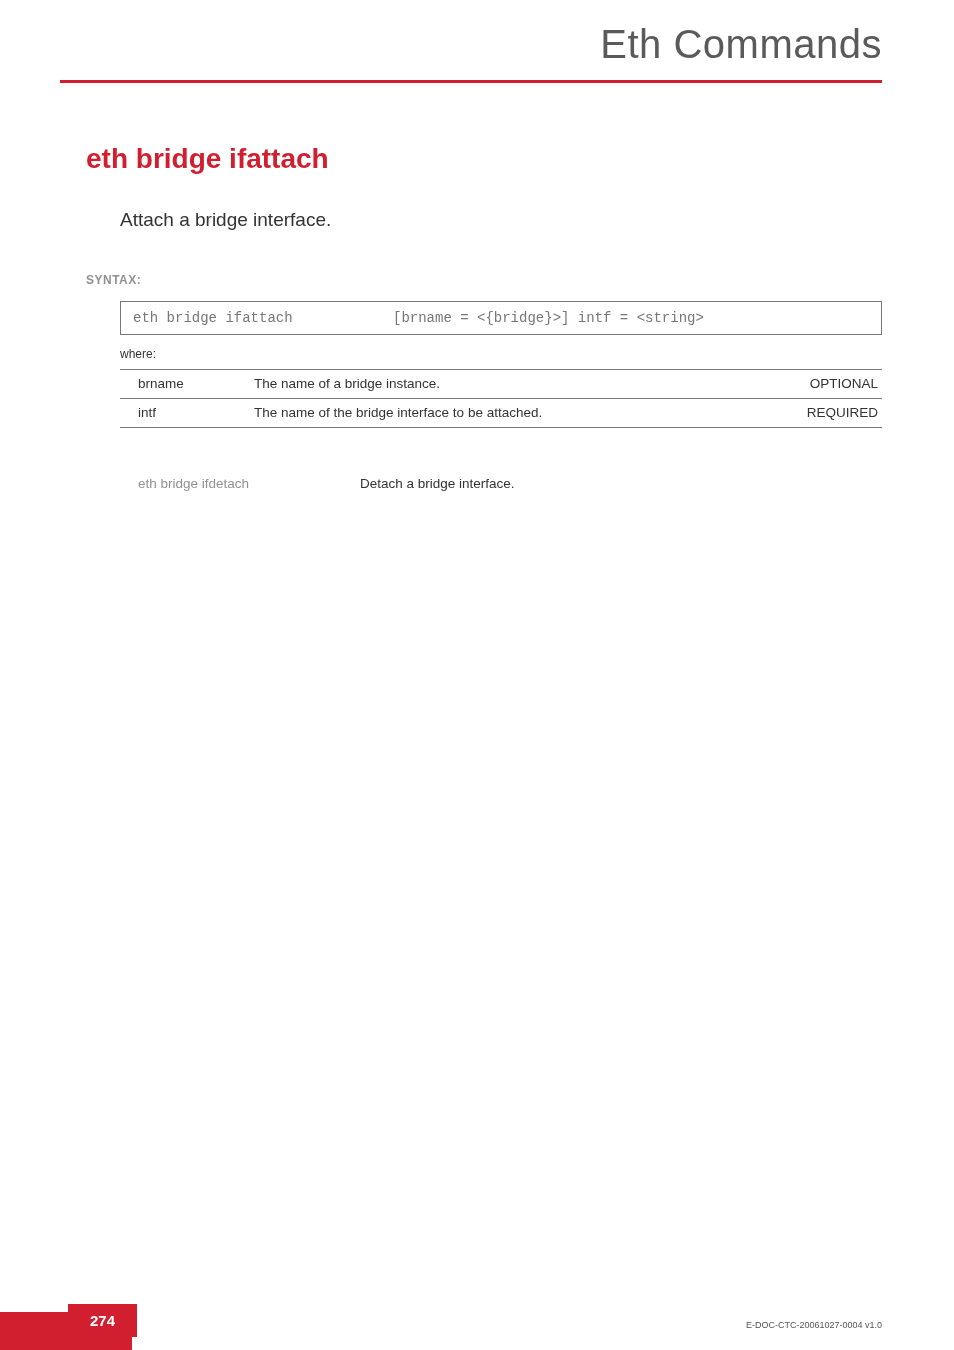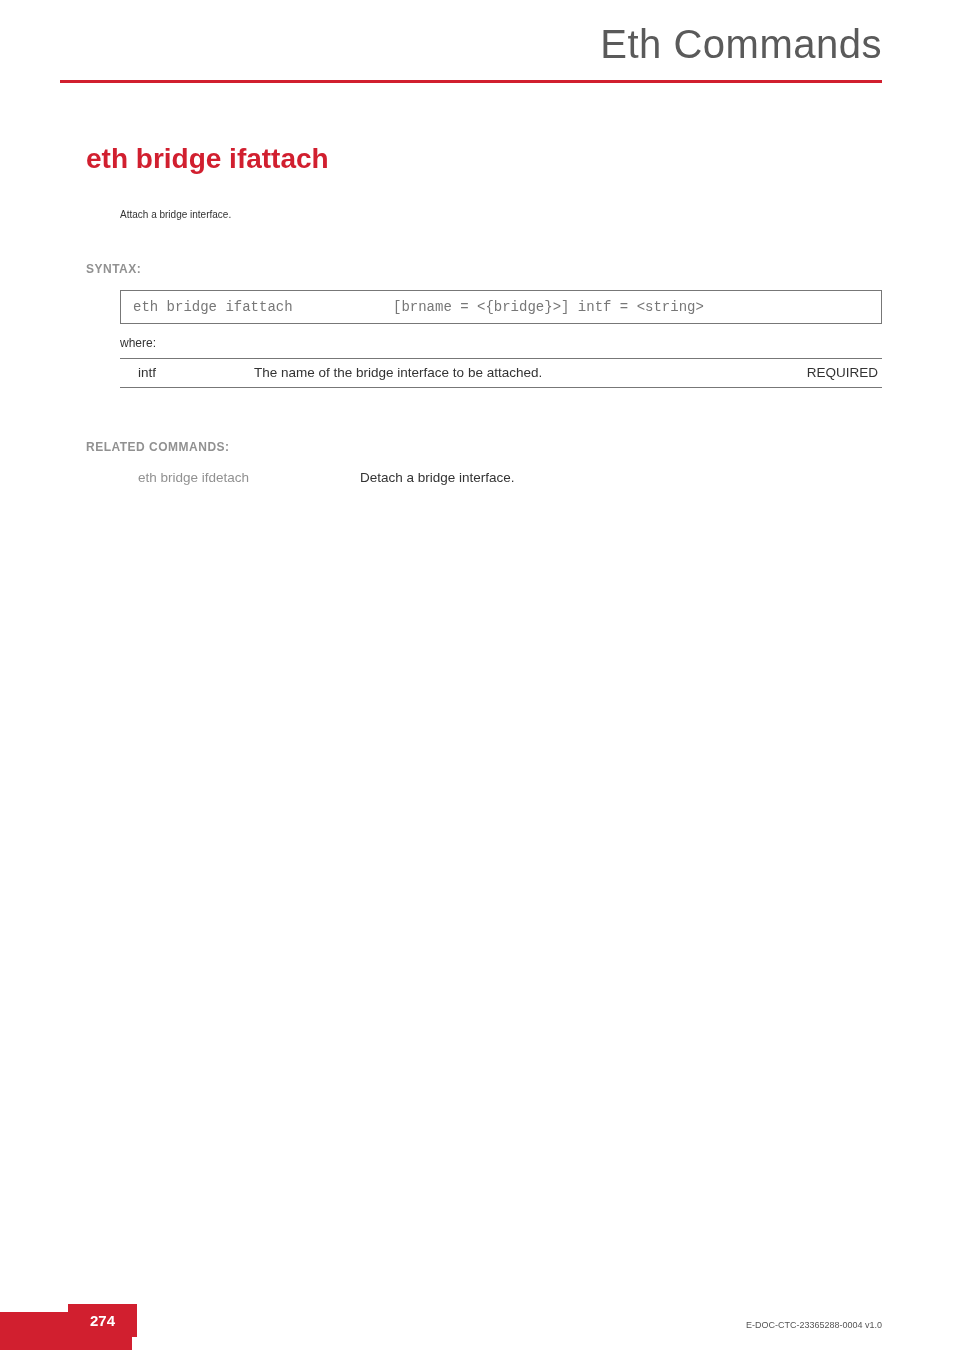--- a/index.html
+++ b/index.html
@@ -2,21 +2,21 @@
 <html><head>
 <meta charset="utf-8">
 <style>
   * { box-sizing: border-box; margin: 0; padding: 0; }
   html, body { width: 954px; height: 1350px; background: #fff; font-family: Arial, Helvetica, sans-serif; color: #333; }
   .page { width: 954px; height: 1350px; position: relative; padding: 22px 72px 0 0; }
   .chapter-title { text-align: right; font-size: 40px; font-weight: 400; color: #5a5a5a; letter-spacing: 0.5px; margin-bottom: 13px; font-family: "Trebuchet MS", Arial, sans-serif; }
   .rule-top { height: 3px; background: #d11f2f; margin-left: 60px; margin-bottom: 60px; }
   .content { padding-left: 120px; }
   .cmd-title { color: #d11f2f; font-size: 28px; font-weight: 700; font-family: "Trebuchet MS", Arial, sans-serif; margin-left: -34px; }
-  .intro { font-size: 10px; margin-top: 34px; margin-bottom: 42px; }
+  .intro { font-size: 19px; margin-top: 34px; margin-bottom: 42px; }
   .section-head { color: #919191; font-size: 12px; font-weight: 700; letter-spacing: 0.5px; font-family: "Trebuchet MS", Arial, sans-serif; margin-left: -34px; margin-bottom: 14px; margin-top: 10px; }
   .syntax-box { border: 1px solid #777; padding: 8px 12px; font-family: "Courier New", monospace; font-size: 14px; color: #777; display: flex; }
   .syntax-cmd { flex: 0 0 260px; }
   .syntax-args { flex: 1; }
   .where { font-size: 12px; margin: 12px 0 8px 0; }
   .param-table { width: 100%; border-collapse: collapse; font-size: 13.5px; }
   .param-table td { border-top: 1px solid #777; border-bottom: 1px solid #777; padding: 6px 4px 7px 4px; vertical-align: top; }
   .param-table td.name { width: 130px; padding-left: 18px; }
   .param-table td.desc { }
   .param-table td.req { width: 110px; text-align: right; padding-right: 4px; }
@@ -41,39 +41,43 @@
 
     <div class="section-head">SYNTAX:</div>
     <div class="syntax-box">
       <span class="syntax-cmd">eth bridge ifattach</span>
       <span class="syntax-args">[brname = &lt;{bridge}&gt;] intf = &lt;string&gt;</span>
     </div>
     <div class="where">where:</div>
 
     <table class="param-table">
       <tbody>
+          <tr>
+        <td class="name">brname</td>
+        <td class="desc">The name of  a bridge instance.</td>
+        <td class="req">OPTIONAL</td>
+      </tr>
       <tr>
         <td class="name">intf</td>
         <td class="desc">The name of the bridge interface to be attached.</td>
         <td class="req">REQUIRED</td>
       </tr>
     </tbody>
       </table>
 
     <div style="height:42px"></div>
 
-    <div class="section-head">RELATED COMMANDS:</div>
     <table class="related-table">
       <tbody>
           <tr>
         <td class="link">eth bridge ifdetach</td>
         <td>Detach a bridge interface.</td>
       </tr>
     </tbody>
       </table>
   </div>
 
   <div class="footer">
     <div class="footer-bar2"></div>
     <div class="footer-num">274</div>
-    <div class="footer-docid">E-DOC-CTC-23365288-0004 v1.0</div>
+    <div class="footer-docid">E-DOC-CTC-20061027-0004 v1.0</div>
   </div>
 </div>
 
 </body></html>

